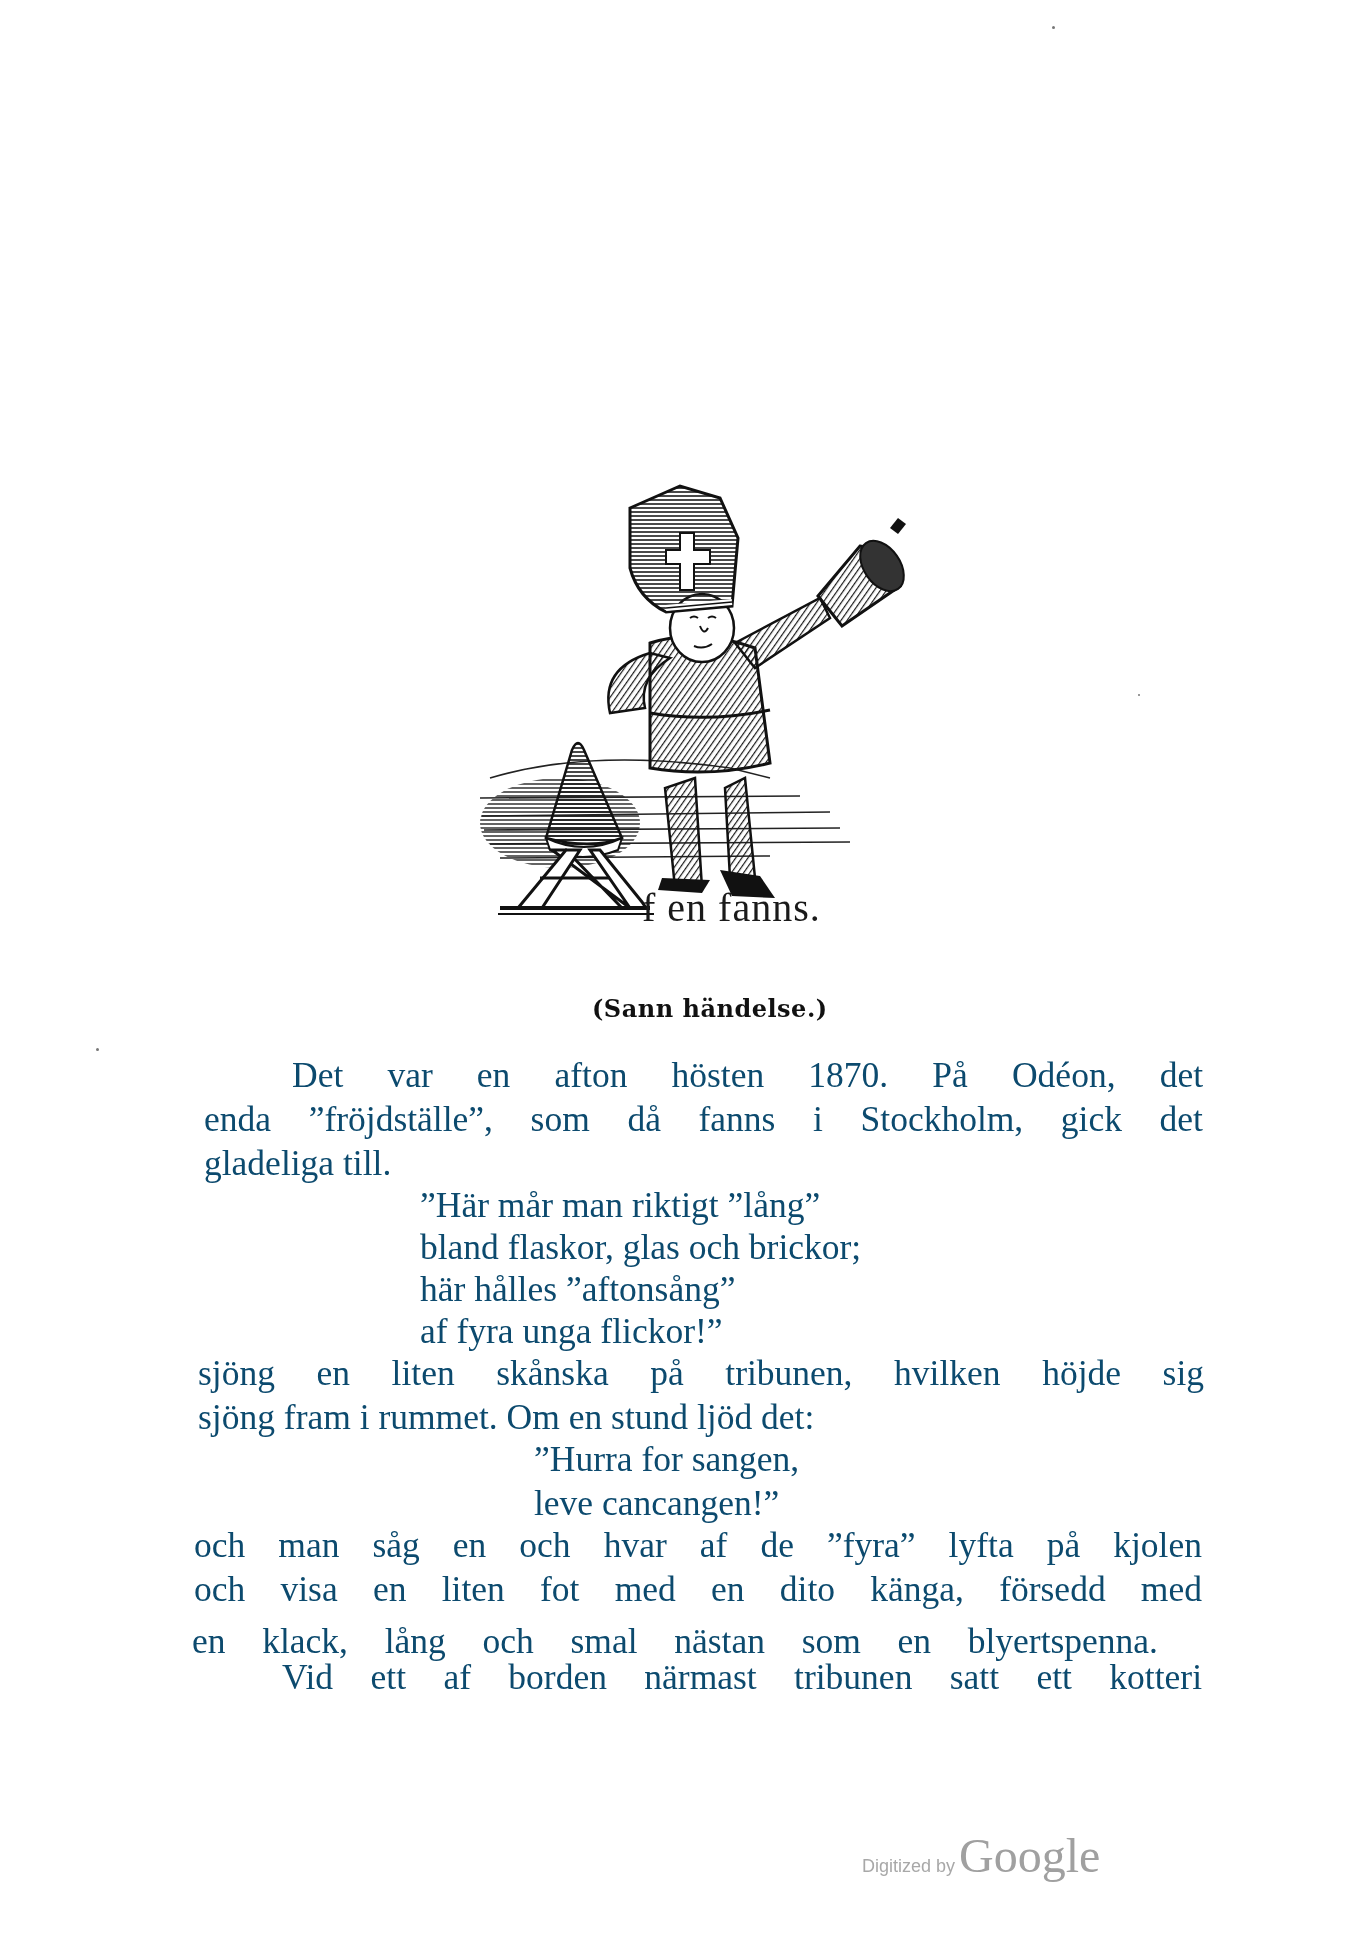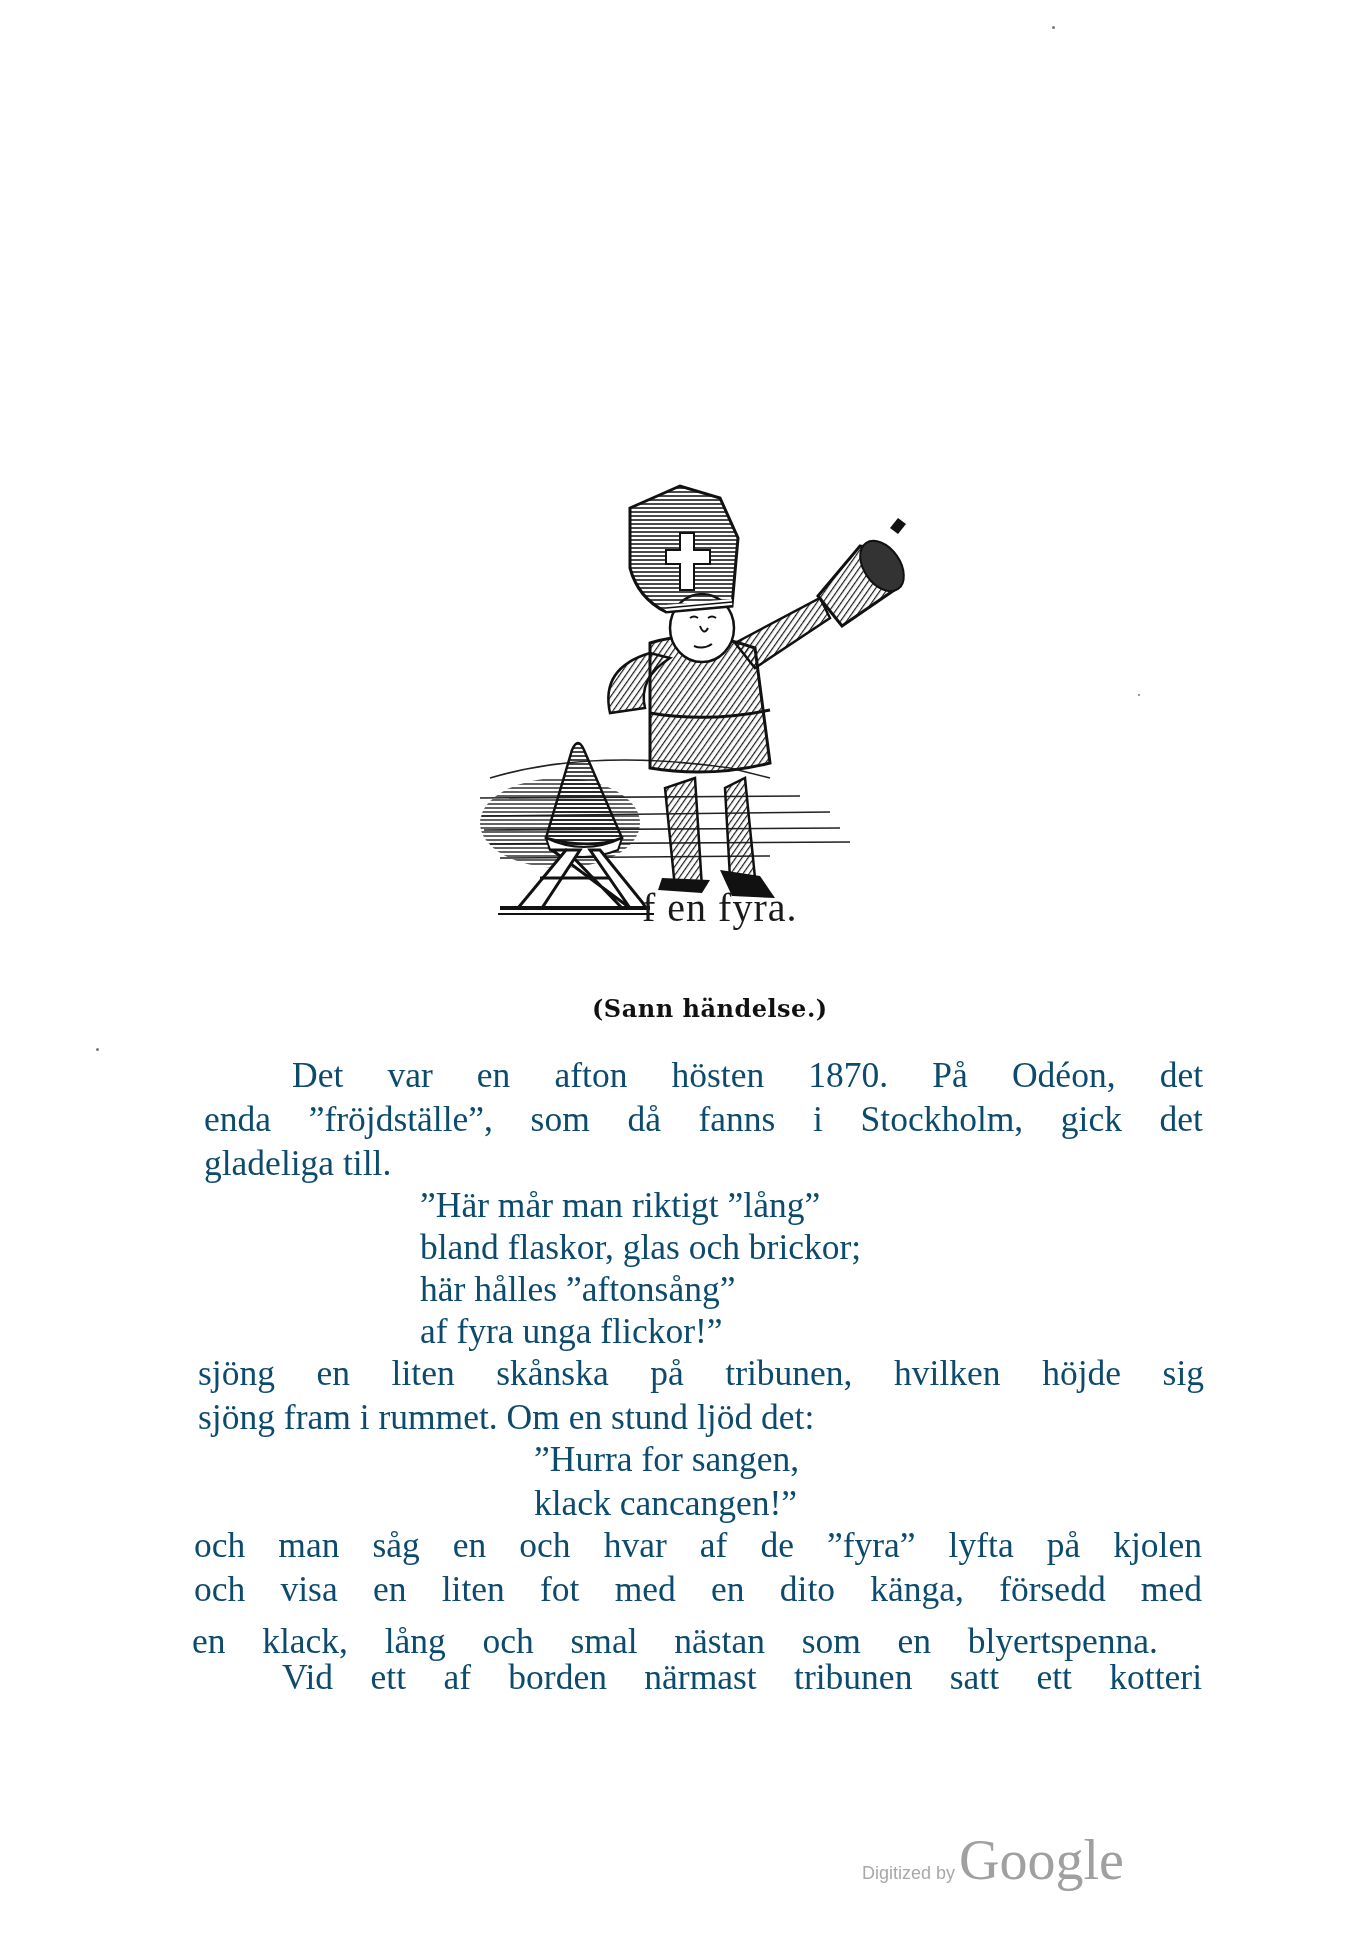--- a/index.html
+++ b/index.html
@@ -22,21 +22,21 @@
     .line {
       position: absolute; font-size: 35.5px; line-height: 42px; white-space: nowrap;
       font-family: "Liberation Serif", serif; color: #0c4a6e;
     }
     .justified { text-align: justify; text-align-last: justify; }
     .footer {
       position: absolute; left: 862px; top: 1828px;
       font-family: "Liberation Sans", sans-serif; color: #a8a8a8;
     }
     .footer .by { font-size: 18px; vertical-align: baseline; }
-    .footer .g { font-family: "Liberation Serif", serif; font-size: 56px; color: #a0a0a0; margin-left: 4px; }
+    .footer .g { font-family: "Liberation Serif", serif; font-size: 48px; color: #a0a0a0; margin-left: 4px; }
   </style>
 </head>
 <body>
 
 <div>
   <span class="speck" style="left:1052px;top:26px;width:3px;height:3px;"></span>
   <span class="speck" style="left:1138px;top:694px;width:2px;height:2px;"></span>
   <span class="speck" style="left:96px;top:1048px;width:3px;height:3px;"></span>
 
   <svg class="illustration" viewBox="0 0 440 440" xmlns="http://www.w3.org/2000/svg">
@@ -98,37 +98,37 @@
       <path d="M160 30 L210 8 L250 20 L268 60 L262 128 L196 134 Q168 120 160 90 Z" fill="url(#hatchH)" stroke="#111" stroke-width="3"></path>
       <path d="M196 130 L262 124" stroke="#fff" stroke-width="6"></path>
       <path d="M196 130 L262 124" stroke="#111" stroke-width="1.5"></path>
       <g fill="#fff" stroke="#111" stroke-width="2">
         <path d="M210 55 L224 55 L224 72 L240 72 L240 86 L224 86 L224 112 L210 112 L210 86 L196 86 L196 72 L210 72 Z"></path>
       </g>
     </g>
   </svg>
 
   <div class="title-rest">
-    <span>f en fyra.</span>
+    <span>f en fanns.</span>
   </div>
 
   <div class="subtitle">(Sann händelse.)</div>
 
   <div>
     <div class="line justified" style="left:292px;top:1054px;width:911px;">Det var en afton hösten 1870. På Odéon, det</div>
     <div class="line justified" style="left:204px;top:1098px;width:999px;">enda ”fröjdställe”, som då fanns i Stockholm, gick det</div>
     <div class="line" style="left:204px;top:1142px;">gladeliga till.</div>
     <div class="line" style="left:420px;top:1184px;">”Här mår man riktigt ”lång”</div>
     <div class="line" style="left:420px;top:1226px;">bland flaskor, glas och brickor;</div>
     <div class="line" style="left:420px;top:1268px;">här hålles ”aftonsång”</div>
     <div class="line" style="left:420px;top:1310px;">af fyra unga flickor!”</div>
     <div class="line justified" style="left:198px;top:1352px;width:1006px;">sjöng en liten skånska på tribunen, hvilken höjde sig</div>
     <div class="line" style="left:198px;top:1396px;">sjöng fram i rummet. Om en stund ljöd det:</div>
     <div class="line" style="left:534px;top:1438px;">”Hurra for sangen,</div>
-    <div class="line" style="left:534px;top:1482px;">klack cancangen!”</div>
+    <div class="line" style="left:534px;top:1482px;">leve cancangen!”</div>
     <div class="line justified" style="left:194px;top:1524px;width:1008px;">och man såg en och hvar af de ”fyra” lyfta på kjolen</div>
     <div class="line justified" style="left:194px;top:1568px;width:1008px;">och visa en liten fot med en dito känga, försedd med</div>
     <div class="line justified" style="left:192px;top:1612px;width:966px;margin-top:8px;">en klack, lång och smal nästan som en blyertspenna.</div>
     <div class="line justified" style="left:282px;top:1656px;width:920px;">Vid ett af borden närmast tribunen satt ett kotteri</div>
   </div>
 
   <div class="footer">
     <span class="by">Digitized by</span><span class="g">Google</span>
   </div>
 </div>

